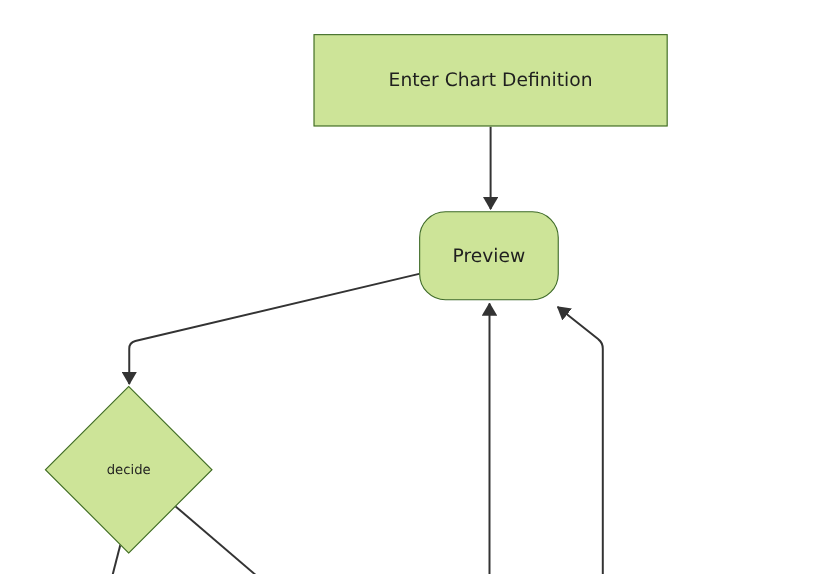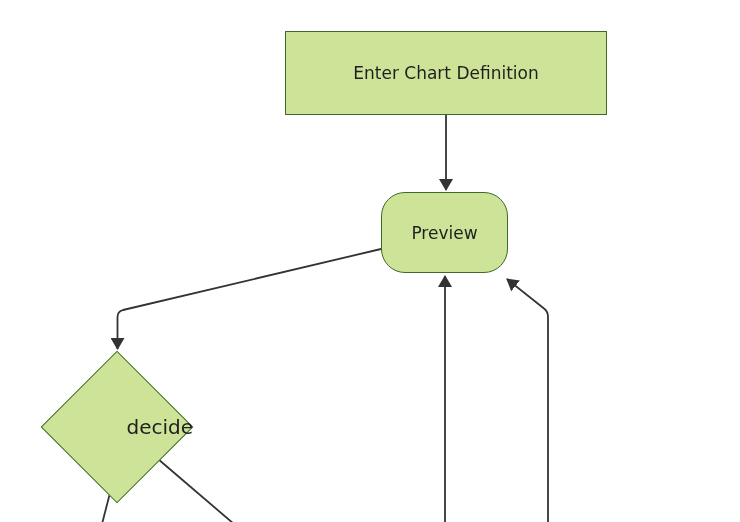--- a/index.html
+++ b/index.html
@@ -65,22 +65,22 @@
     transform: rotate(45deg);
   }
   .node-diamond-label {
     position: absolute;
     left: 41px;
     top: 351px;
     width: 152px;
     height: 152px;
     display: flex;
     align-items: center;
-    justify-content: flex-end;
-    font-size: 20px;
+    justify-content: center;
+    font-size: 12px;
     color: #1f1f1f;
     white-space: nowrap;
     pointer-events: none;
   }
 </style>
 </head>
 <body>
 
 <div class="canvas">
 

